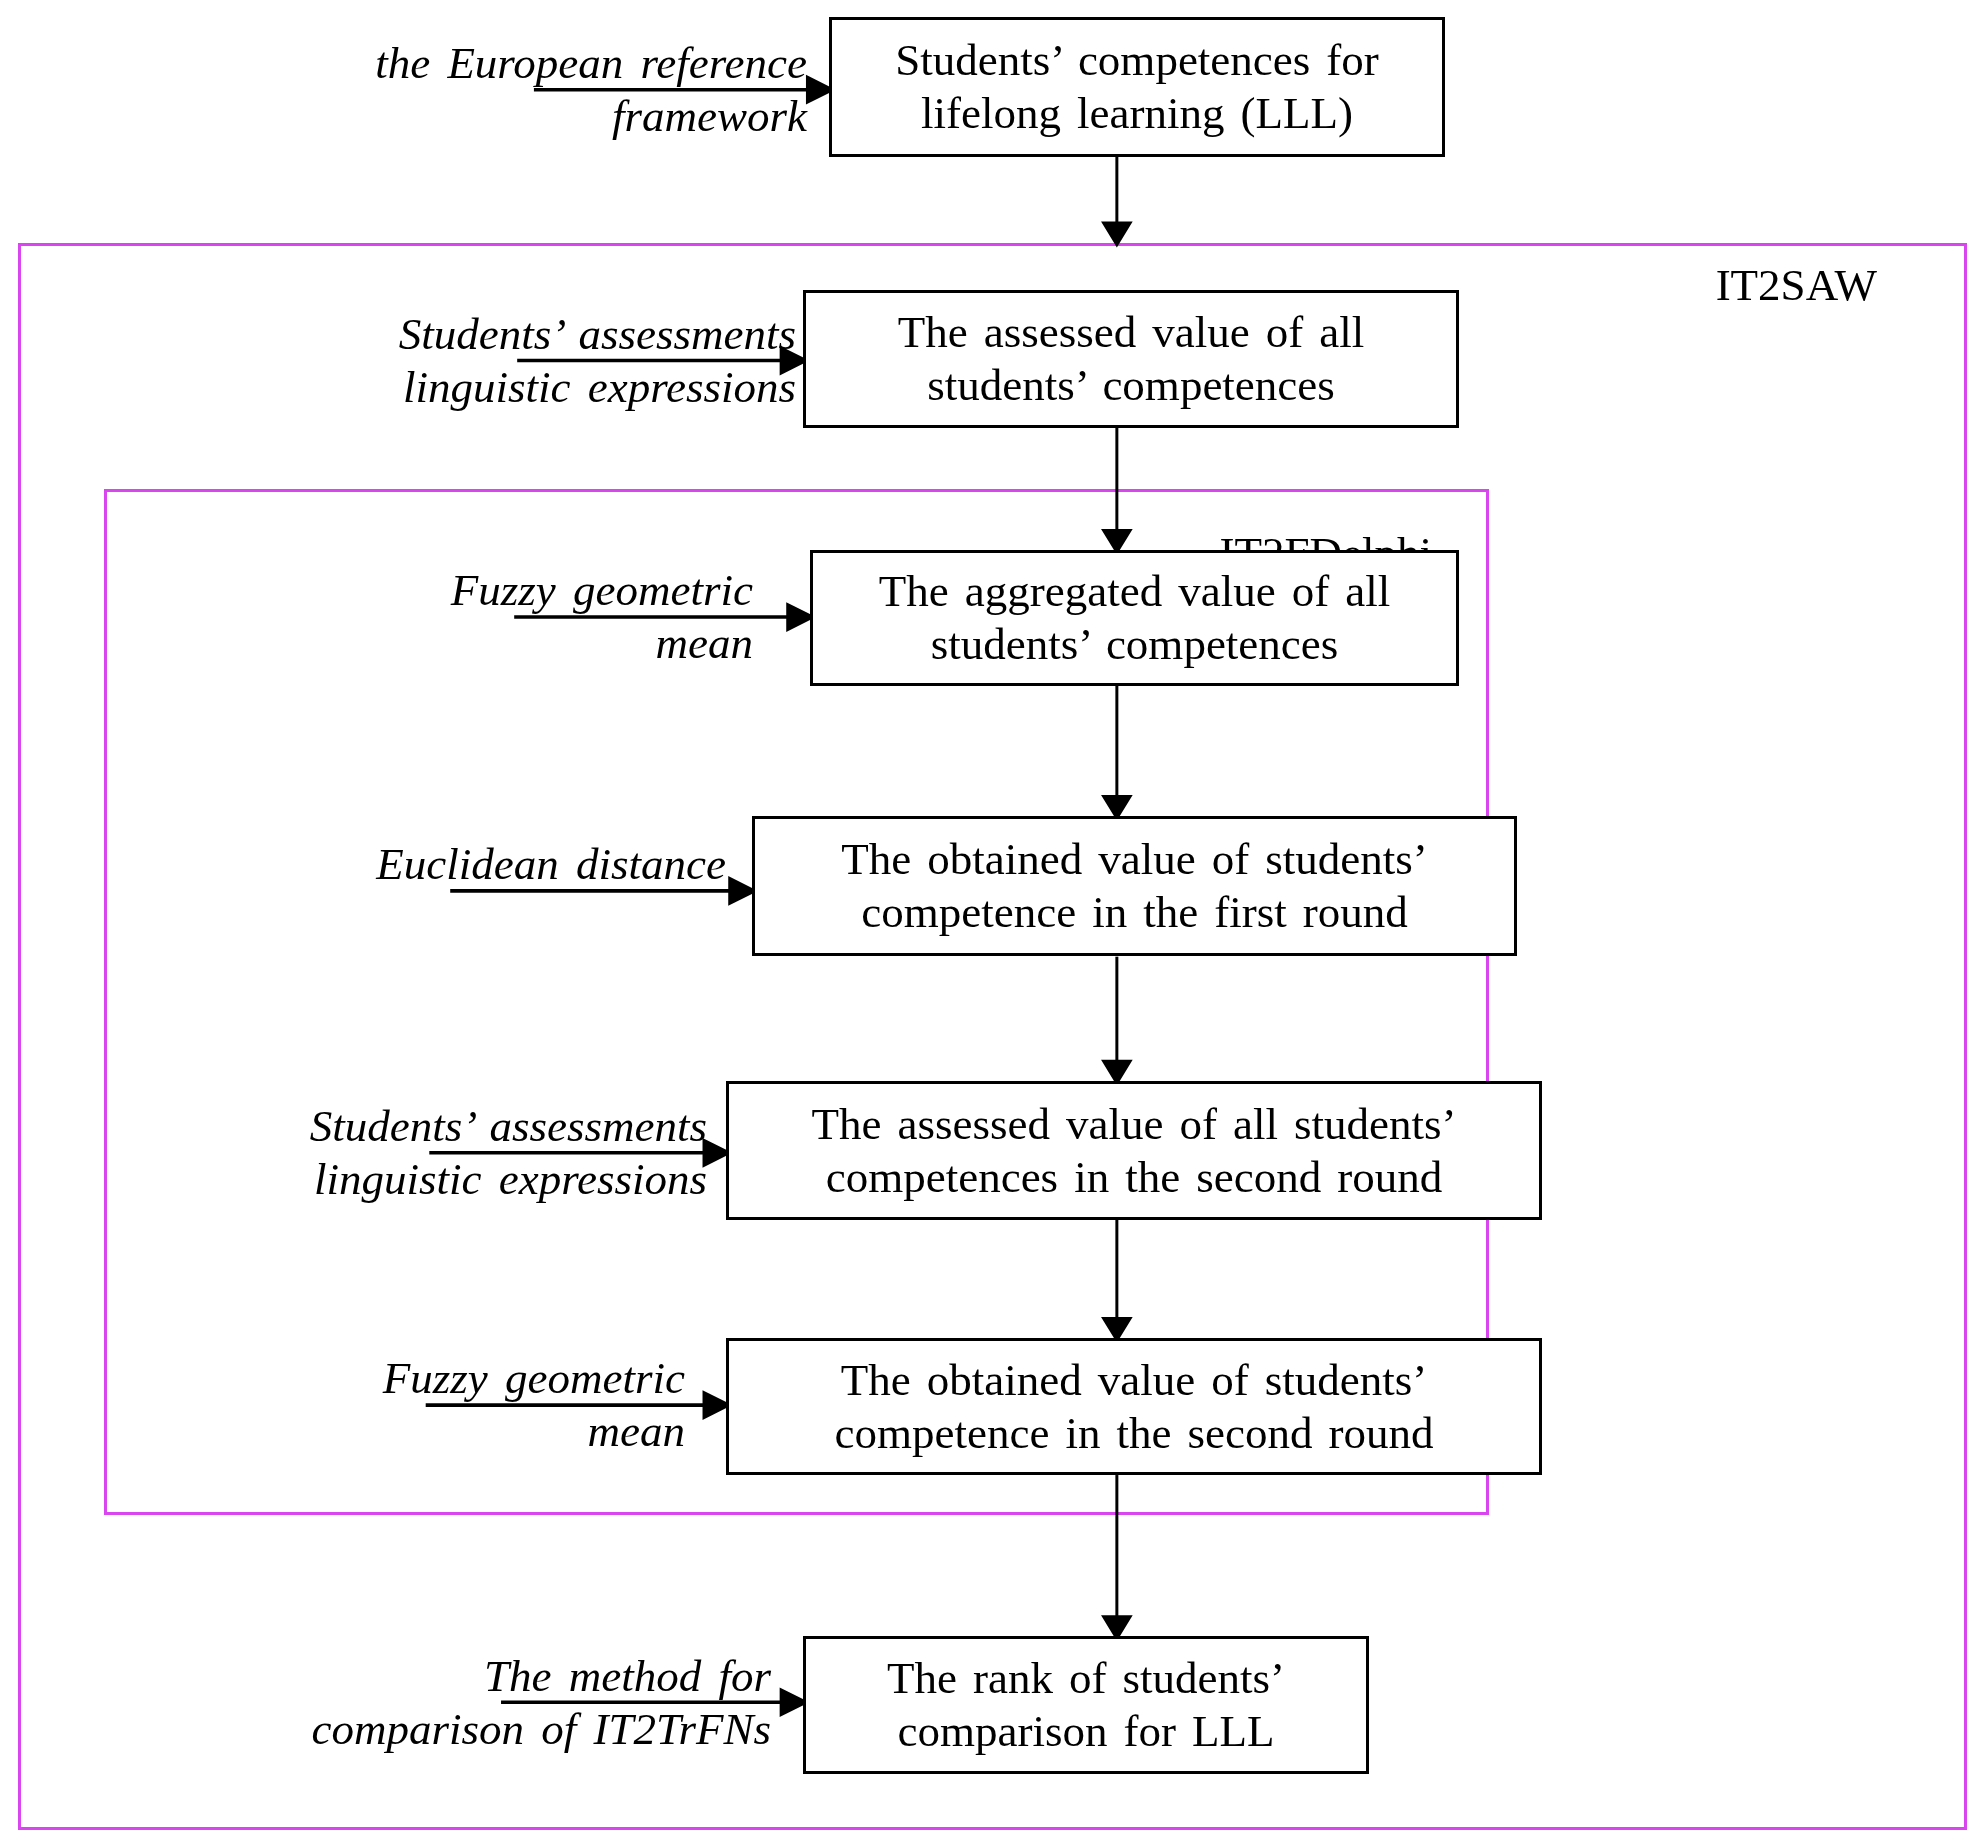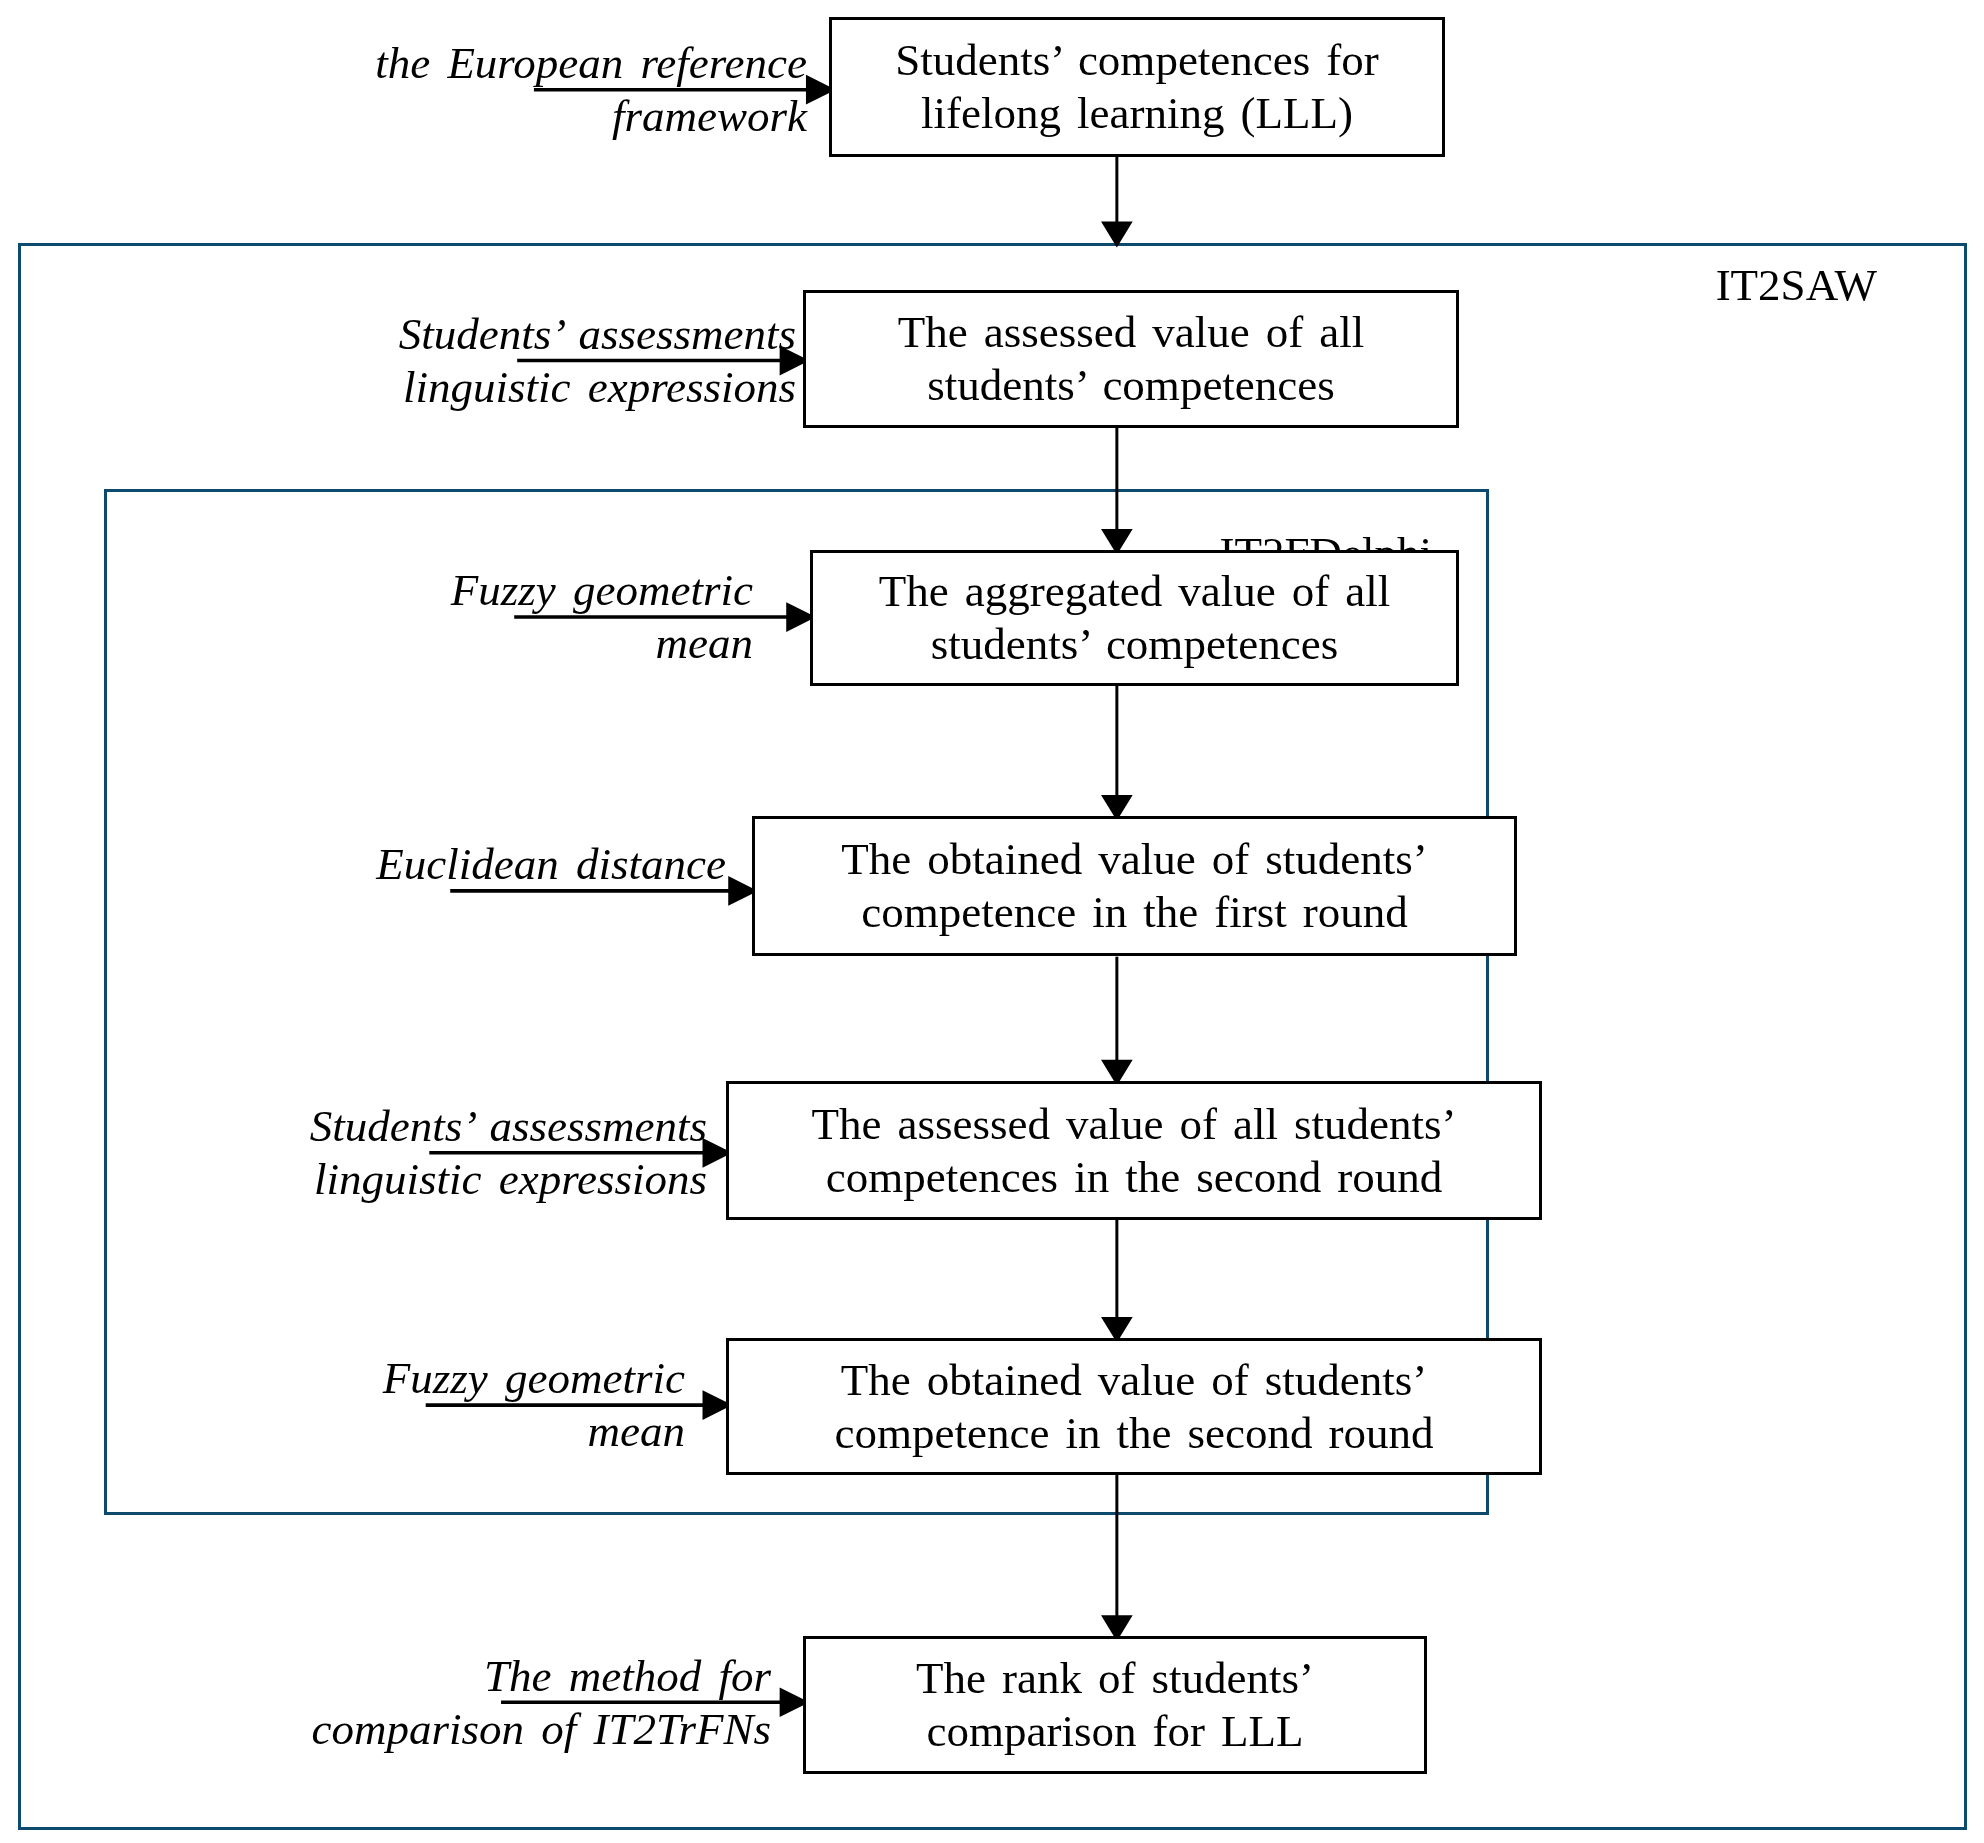--- a/index.html
+++ b/index.html
@@ -7,21 +7,21 @@
     position:relative;
     width:1985px;height:1844px;
     background:#ffffff;
     font-family:"Liberation Serif","DejaVu Serif",serif;
     color:#000;
     overflow:hidden;
   }
   
   .container{
     position:absolute;
-    border:3px solid #0c4a6e;
+    border:3px solid #d946ef;
     box-sizing:border-box;
     background:transparent;
     z-index:1;
   }
   #outerBox{left:18px;top:243px;width:1949px;height:1587px;}
   #innerBox{left:104px;top:489px;width:1385px;height:1026px;}
   .container-label{
     position:absolute;
     font-size:45px;line-height:53px;
     white-space:nowrap;
@@ -44,21 +44,21 @@
     font-size:45px;line-height:53px;
     word-spacing:4.8px;
     z-index:3;
   }
   #box1{left:829px;top:16.7px;width:616px;height:140px;}
   #box2{left:803px;top:290px;width:656px;height:138px;}
   #box3{left:810px;top:550px;width:649px;height:136px;}
   #box4{left:752px;top:816px;width:765px;height:140px;}
   #box5{left:726px;top:1081px;width:816px;height:139px;}
   #box6{left:726px;top:1338px;width:816px;height:137px;}
-  #box7{left:803px;top:1636px;width:624px;height:138px;}
+  #box7{left:803px;top:1636px;width:566px;height:138px;}
   .node-line{display:block;white-space:nowrap;}
 
   
   .input-label{
     position:absolute;
     text-align:right;
     font-size:45px;line-height:53px;
     word-spacing:6px;
     white-space:nowrap;
     z-index:3;

